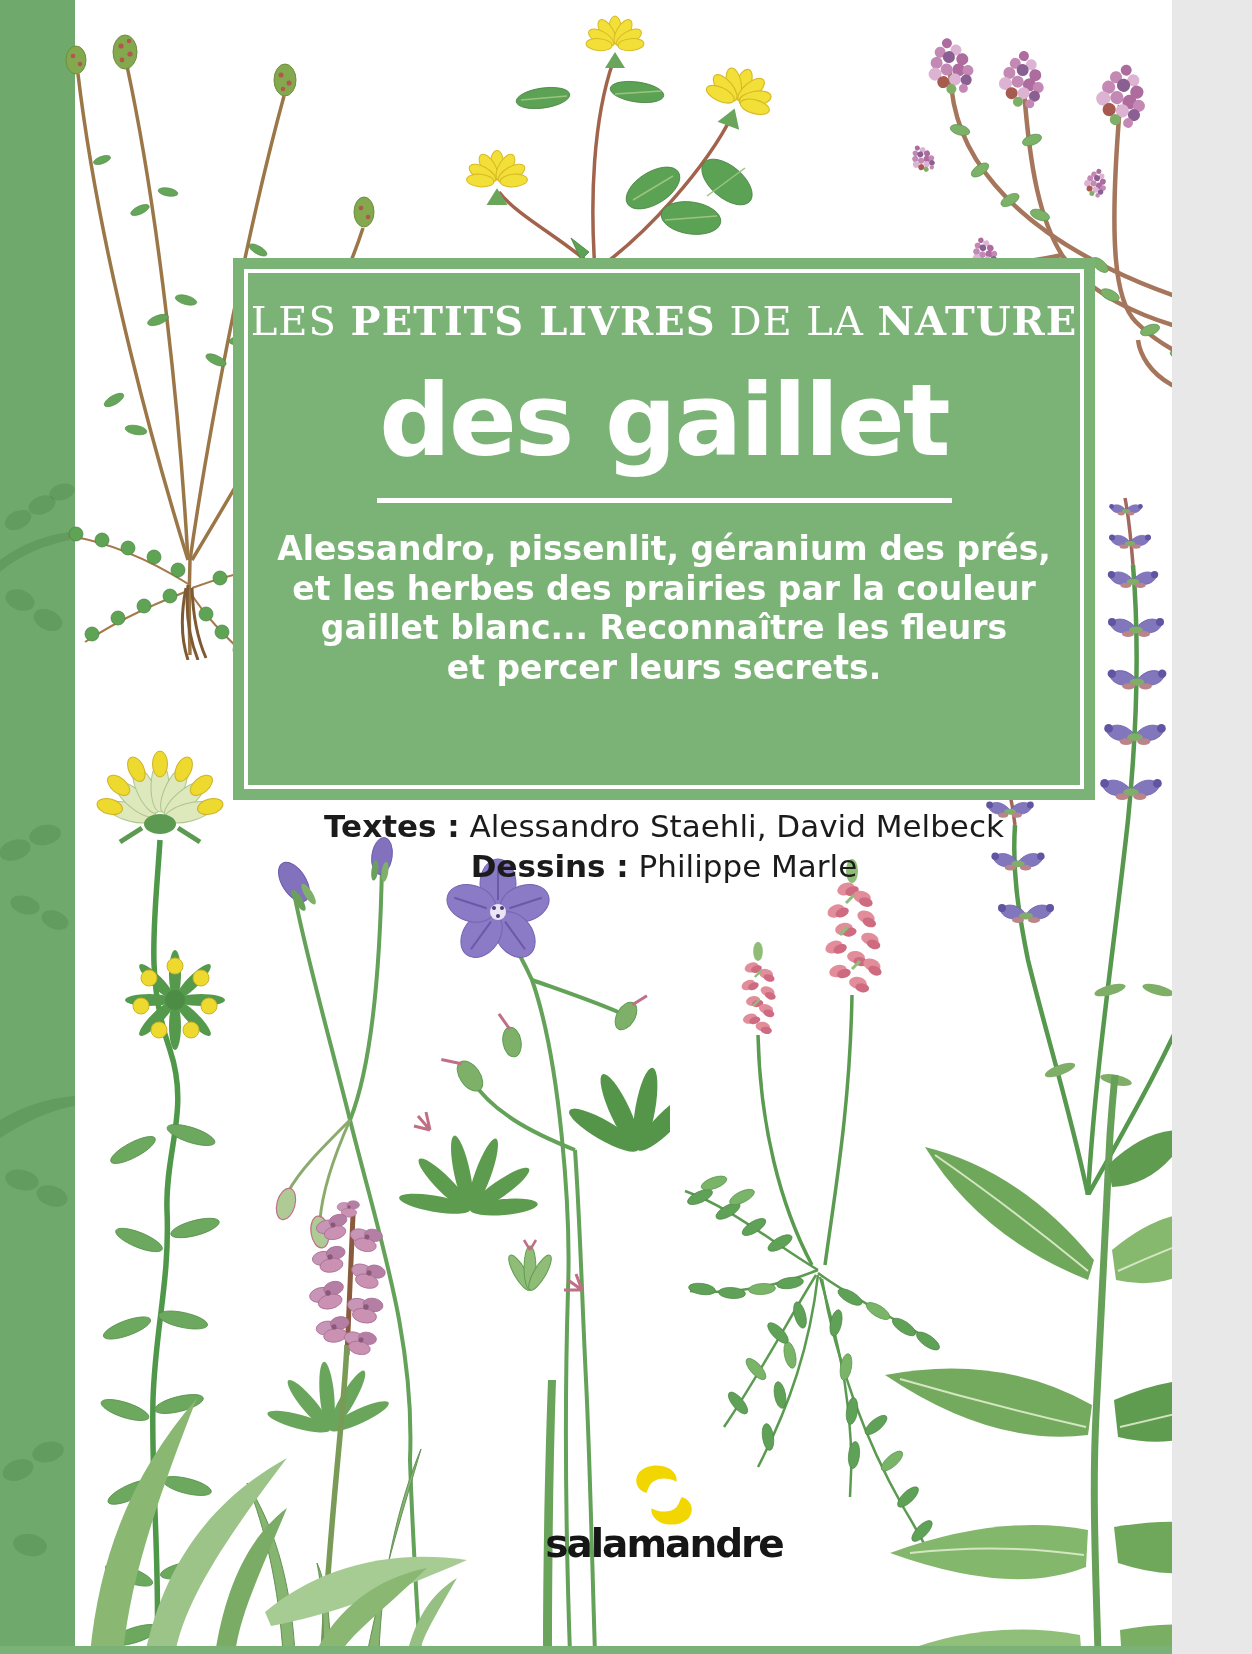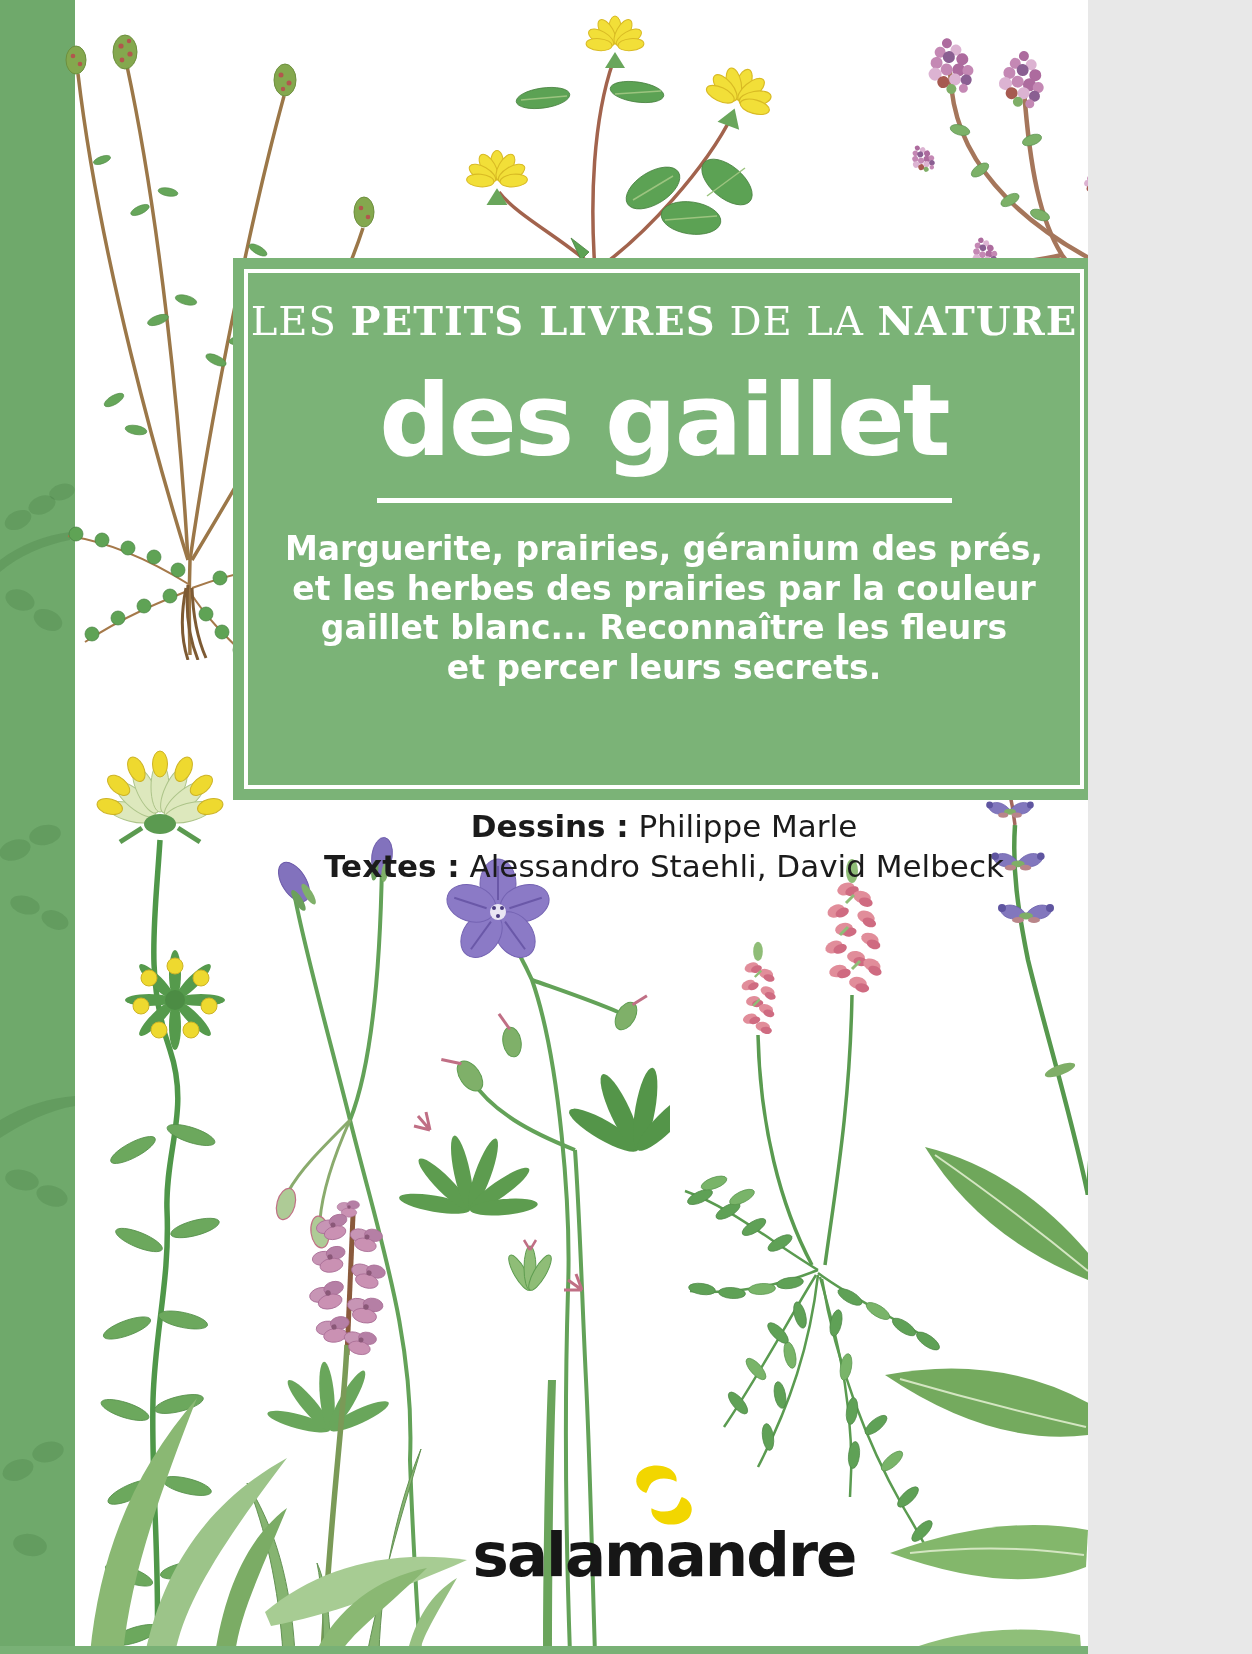--- a/index.html
+++ b/index.html
@@ -1,16 +1,16 @@
 <!DOCTYPE html>
 <html><head>
 <meta charset="utf-8">
 <style>
   html,body{margin:0;padding:0;background:#e8e8e8;}
-  .cover{position:relative;width:1088px;height:1654px;background:#ffffff;overflow:hidden;
+  .cover{position:relative;width:1172px;height:1654px;background:#ffffff;overflow:hidden;
          font-family:"Liberation Sans",sans-serif;}
   
   .spine{position:absolute;left:0;top:0;width:75px;height:100%;background:#6fa96b;z-index:1;}
   .bottom-strip{position:absolute;left:0;bottom:0;width:100%;height:8px;background:#79b176;z-index:6;}
   
   .illus{position:absolute;z-index:3;pointer-events:none;}
   
   .green-box{position:absolute;left:233px;top:258px;width:862px;height:542px;background:#7bb377;z-index:4;}
   .inner-frame{position:absolute;left:11px;top:11px;right:11px;bottom:11px;border:4px solid #ffffff;}
   .box-content{position:absolute;left:20px;top:15px;right:20px;bottom:15px;display:flex;
@@ -25,21 +25,21 @@
   .subtitle{font-family:"DejaVu Sans","Liberation Sans",sans-serif;font-weight:bold;
             font-size:33px;line-height:1.2;color:#ffffff;}
   
   .credits{position:absolute;left:233px;top:806px;width:862px;text-align:center;z-index:5;
            color:#1b1b1b;font-size:31px;line-height:1.3;font-family:"DejaVu Sans","Liberation Sans",sans-serif;}
   .credits .lbl{font-weight:bold;}
   
   .publisher{position:absolute;left:233px;top:1462px;width:862px;text-align:center;z-index:5;}
   .publisher svg{display:block;margin:0 auto;}
   .wordmark{margin-top:-4px;font-family:"DejaVu Sans","Liberation Sans",sans-serif;font-weight:bold;
-            font-size:61px;letter-spacing:-2px;color:#161616;line-height:1;}
+            font-size:39px;letter-spacing:-2px;color:#161616;line-height:1;}
 </style>
 </head>
 <body>
 
 <div class="cover">
 
   <div class="spine"></div>
   <svg class="illus" style="left:0;top:0;z-index:2" width="75" height="1654" viewBox="0 0 75 1654">
     <g fill="rgba(30,75,30,0.14)">
       <path d="M0,560 C20,545 45,535 70,532 L70,540 C45,545 20,555 0,572 Z"></path>
@@ -612,36 +612,36 @@
 
   <div class="green-box">
     <div class="inner-frame"></div>
     <div class="box-content">
       <div class="collection"><span class="seg-light">LES </span><span class="seg-bold">PETITS LIVRES</span><span class="seg-light"> DE LA </span><span class="seg-bold">NATURE</span></div>
       <div class="book-title">
         <div>des gaillet</div>
       </div>
       <div class="title-divider"></div>
       <div class="subtitle">
-        <div>Marguerite, prairies, géranium des prés,</div>
+        <div>Alessandro, pissenlit, géranium des prés,</div>
         <div>et les herbes des prairies par la couleur</div>
         <div>gaillet blanc... Reconnaître les fleurs</div>
         <div>et percer leurs secrets.</div>
       </div>
     </div>
   </div>
 
   <div class="credits">
     <div>
+      <span class="lbl">Textes :</span>
+      <span>Alessandro Staehli, David Melbeck</span>
+    </div>
+    <div>
       <span class="lbl">Dessins :</span>
       <span>Philippe Marle</span>
-    </div>
-    <div>
-      <span class="lbl">Textes :</span>
-      <span>Alessandro Staehli, David Melbeck</span>
     </div>
   </div>
 
   <div class="publisher">
     <svg width="78" height="66" viewBox="0 0 100 100">
       <path d="M23,47 C8,42 4,28 12,16 C22,4 44,2 58,10 C66,15 70,22 69,30 C55,22 38,24 31,32 C26,38 26,43 23,47 Z" fill="#f2d600"></path>
       <path d="M77,53 C92,58 96,72 88,84 C78,96 56,98 42,90 C34,85 30,78 31,70 C45,78 62,76 69,68 C74,62 74,57 77,53 Z" fill="#f2d600"></path>
     </svg>
     <div class="wordmark">salamandre</div>
   </div>

